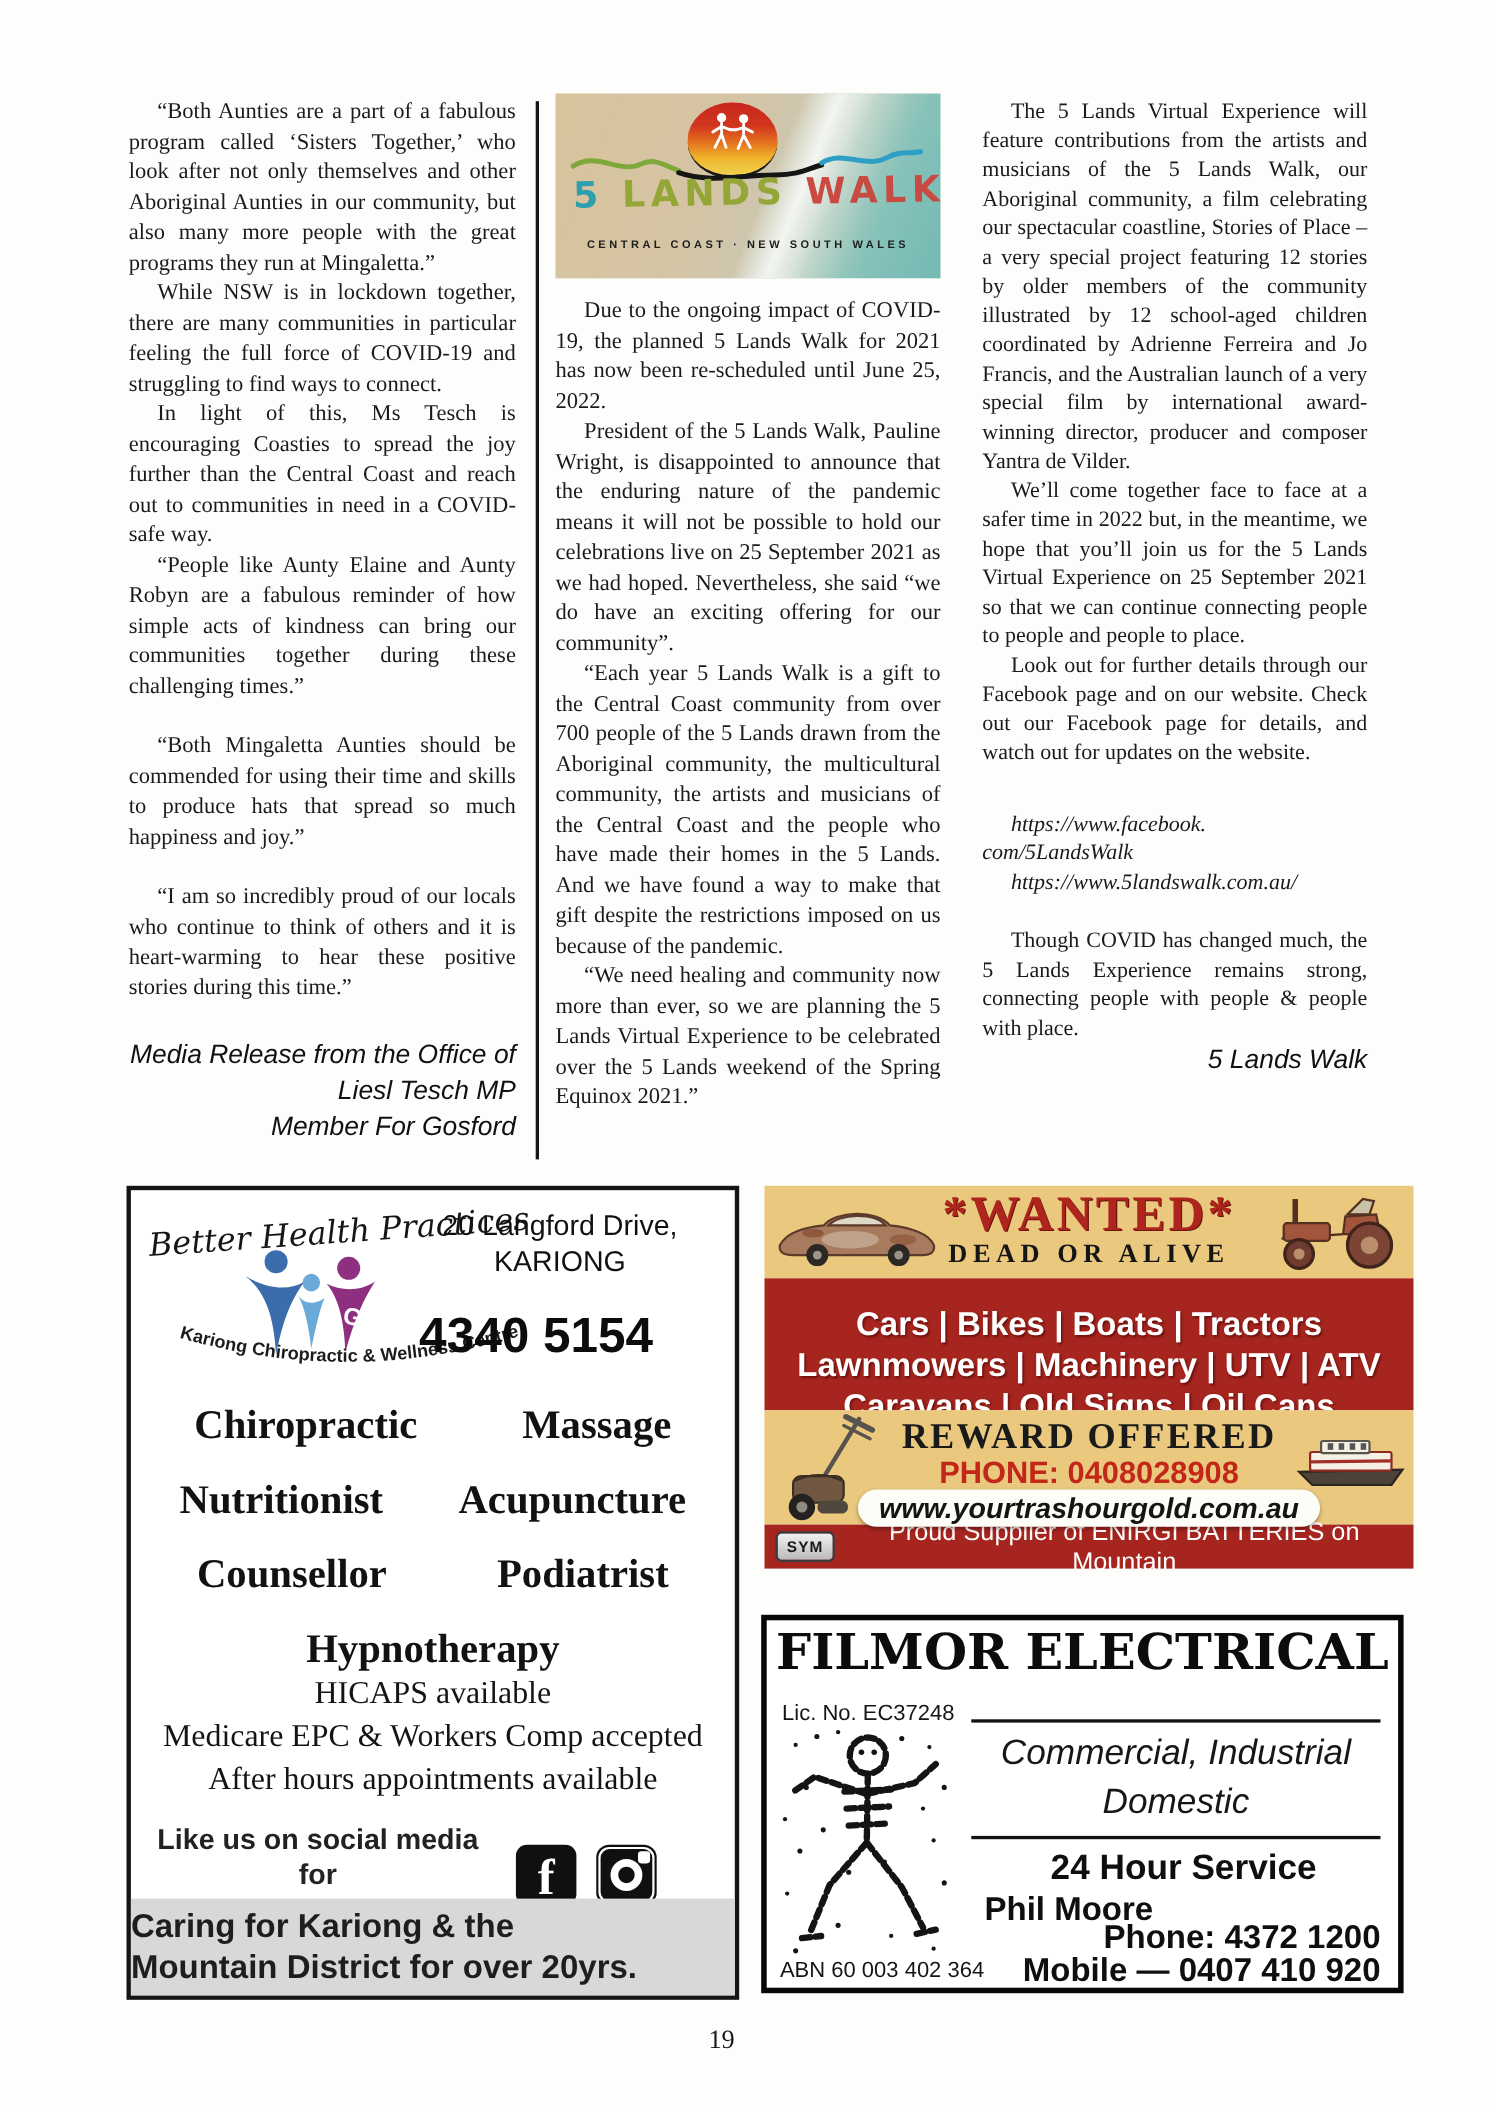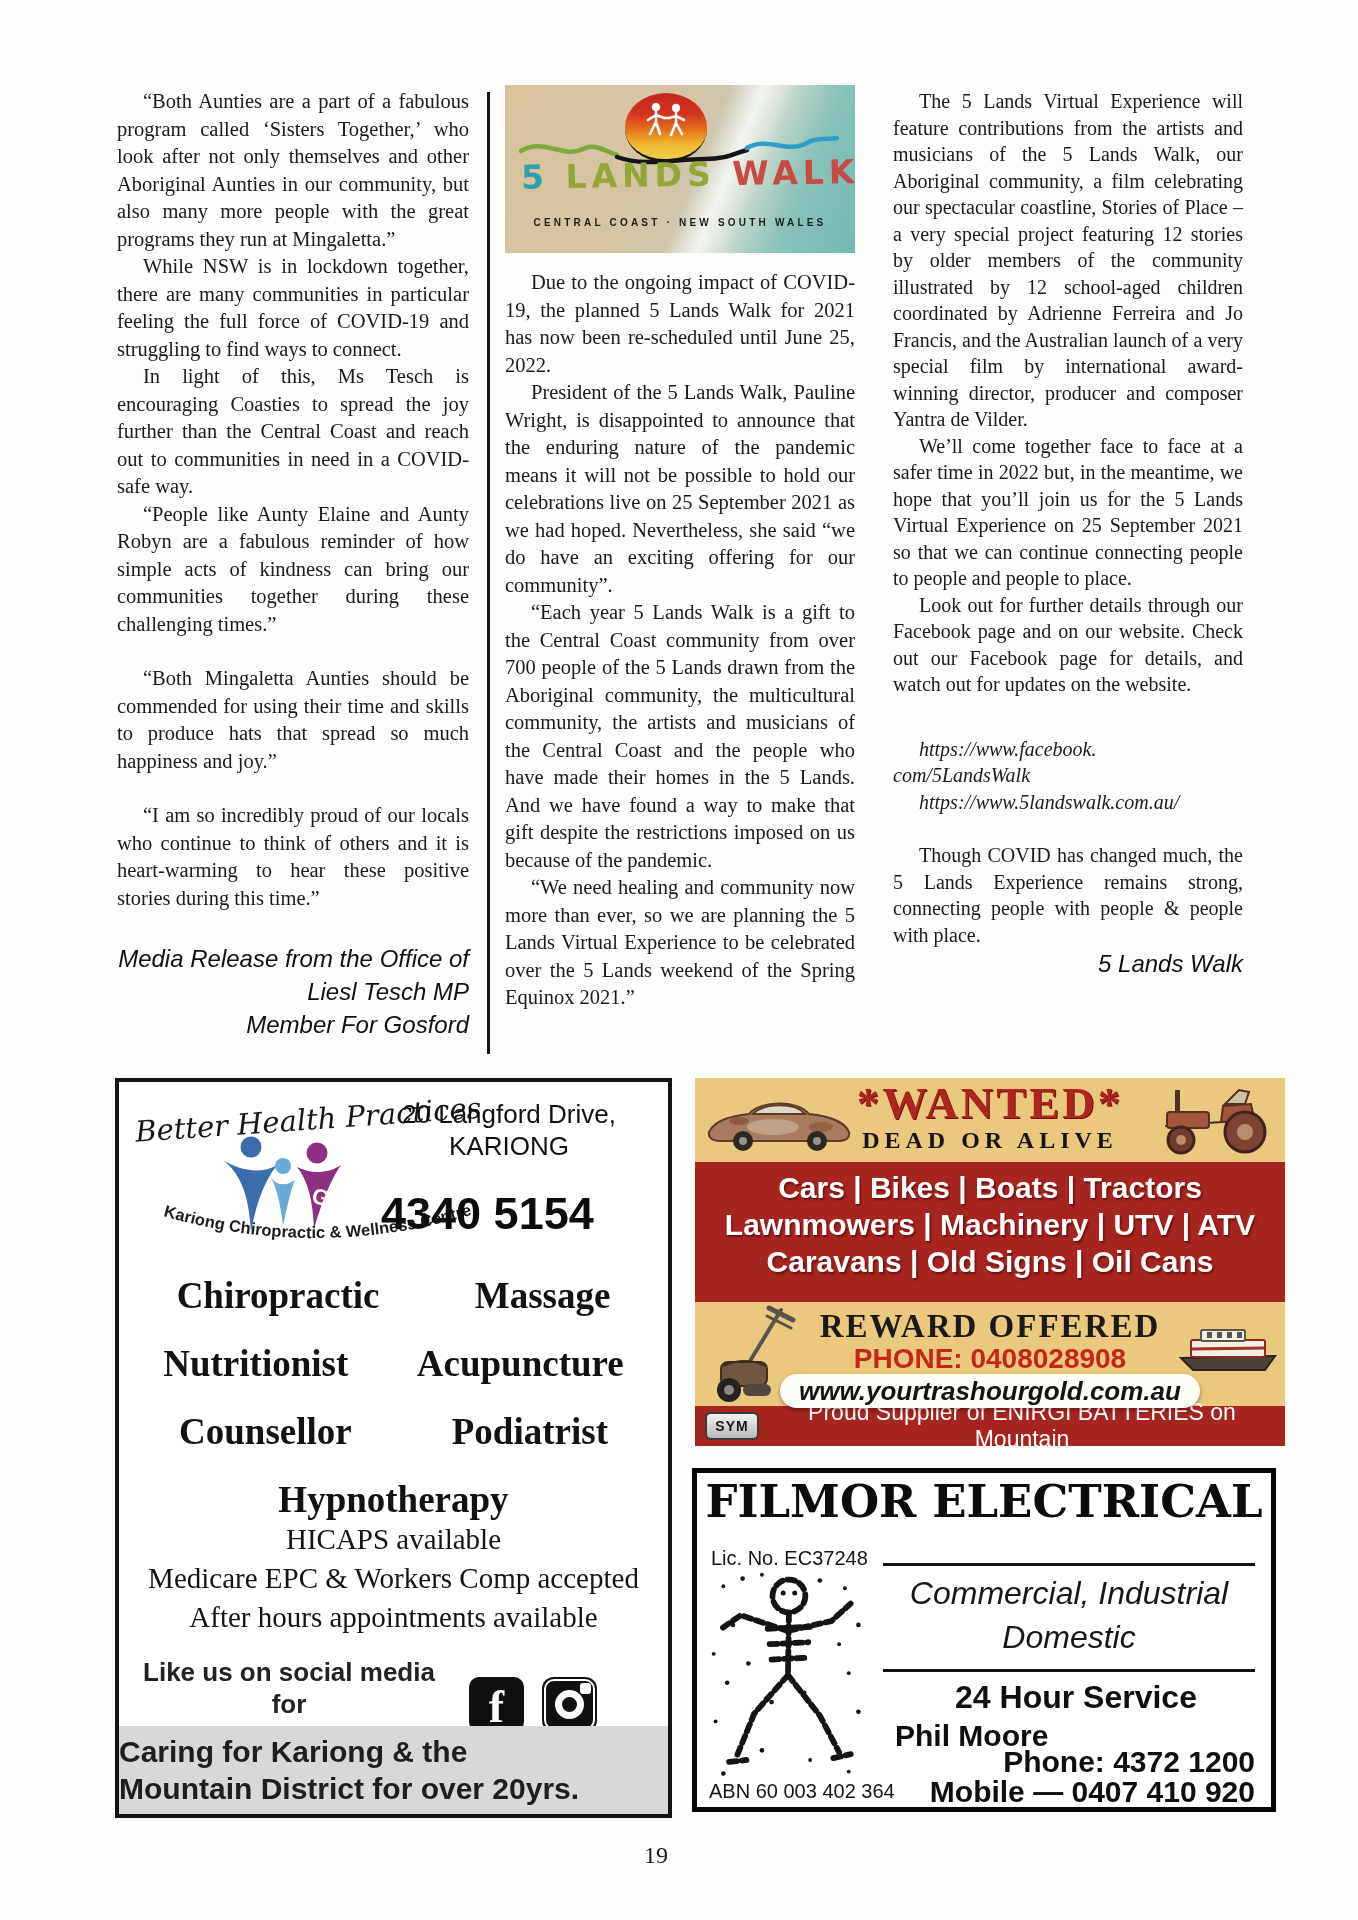--- a/index.html
+++ b/index.html
@@ -79,23 +79,23 @@
   
   .wanted{position:absolute;left:695px;top:1078px;width:590px;height:348px;}
   .w-tan1{position:relative;height:84px;background:#eac87e;}
   .w-car{position:absolute;left:8px;top:8px;}
   .w-head{position:absolute;left:0;top:2px;width:100%;text-align:center;}
   .w-title{font-family:"Liberation Serif",serif;font-weight:bold;font-size:45px;line-height:46px;
     letter-spacing:3px;color:#ad251c;text-shadow:1px 1px 0 #6d120d;}
   .w-sub{font-family:"Liberation Serif",serif;font-weight:bold;font-size:24px;line-height:28px;
     letter-spacing:5px;color:#151515;}
   .w-tractor{position:absolute;right:6px;top:4px;}
-  .w-red1{height:140px;background:#a6251e;color:#fff;text-align:center;
+  .w-red1{height:120px;background:#a6251e;color:#fff;text-align:center;
     font-family:"Liberation Sans",sans-serif;font-weight:bold;font-size:30px;line-height:37px;
-    padding-top:7px;box-sizing:border-box;text-shadow:1.5px 1.5px 2px rgba(60,0,0,.55);}
+    padding-top:24px;box-sizing:border-box;text-shadow:1.5px 1.5px 2px rgba(60,0,0,.55);}
   .w-tan2{position:relative;height:104px;background:#eac87e;}
   .w-mower{position:absolute;left:14px;top:2px;}
   .w-mid{position:absolute;left:90px;top:6px;width:410px;text-align:center;}
   .w-reward{font-family:"Liberation Serif",serif;font-weight:bold;font-size:33px;line-height:36px;
     letter-spacing:2px;color:#1a1a1a;}
   .w-phone{font-family:"Liberation Sans",sans-serif;font-weight:bold;font-size:28px;line-height:30px;color:#c2271a;}
   .w-ferry{position:absolute;right:4px;top:20px;}
   .w-pill{position:absolute;left:85px;top:72px;width:420px;height:34px;background:#fdfdf8;
     border-radius:17px;display:flex;align-items:center;justify-content:center;z-index:2;
     font-family:"Liberation Sans",sans-serif;font-weight:bold;font-style:italic;font-size:26px;

